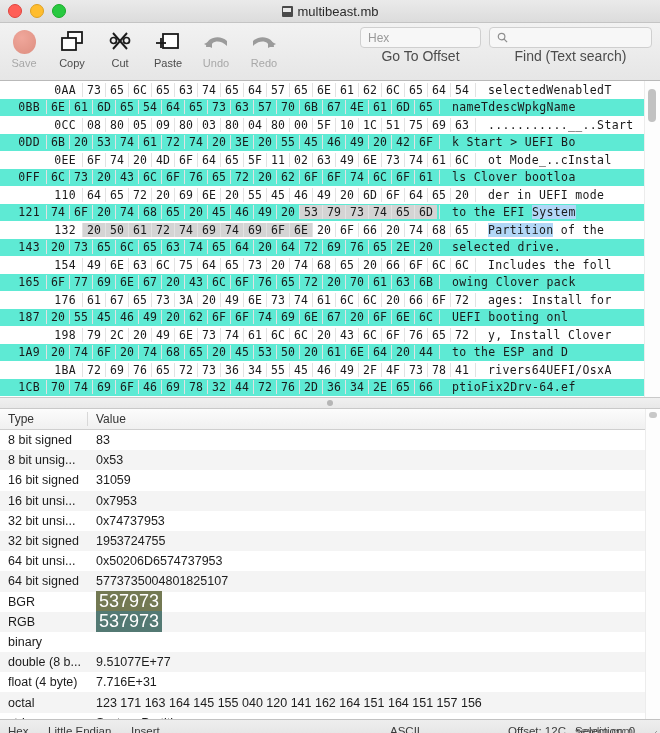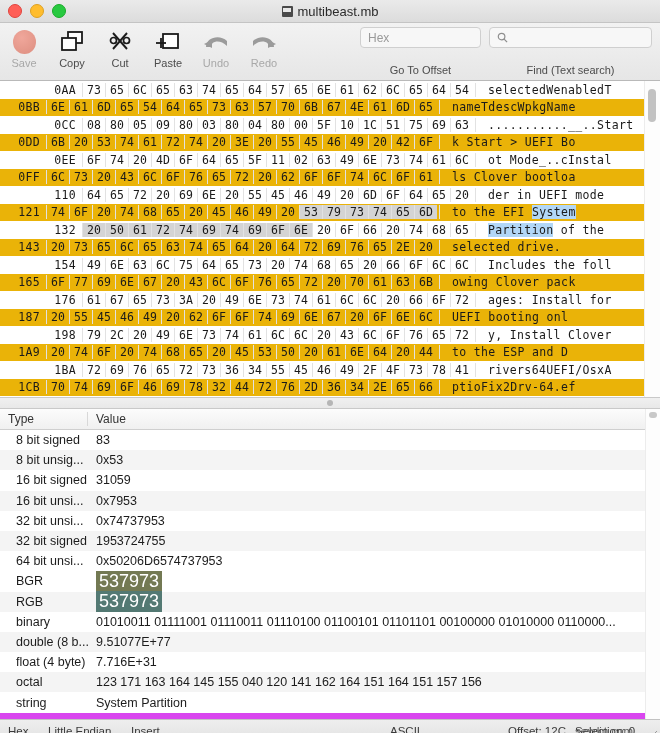--- a/index.html
+++ b/index.html
@@ -122,23 +122,23 @@
     display: flex;
     align-items: center;
     box-sizing: border-box;
     padding: 0 7px;
     font-size: 12px;
     color: #9a9a9a;
   }
   .tb-field.goto { width: 121px; }
   .tb-field.find { width: 163px; }
   .field-label {
-    font-size: 11px;
+    font-size: 14px;
     color: #4c4c4c;
-    margin-top: 16px;
+    margin-top: 0;
   }
   .mag {
     width: 11px; height: 11px;
     margin-right: 5px;
     flex: 0 0 auto;
   }
 
   
   .hexpane {
     position: relative;
@@ -149,21 +149,21 @@
   }
   .hexrow {
     display: flex;
     align-items: center;
     height: 17.5px;
     font-family: "DejaVu Sans Mono", monospace;
     font-size: 11.5px;
     color: #1a1a1a;
     white-space: nowrap;
   }
-  .hexrow.odd { background: #eab308; }
+  .hexrow.odd { background: #5eead4; }
   .hexrow.even { background: #ffffff; margin-left: 36px; }
   .offs {
     width: 46px;
     text-align: right;
     padding-right: 6px;
     box-sizing: border-box;
     letter-spacing: 0.3px;
   }
   .bytes { display: flex; }
   .byte {
@@ -239,21 +239,21 @@
     display: flex;
     height: 20.2px;
     align-items: center;
     font-size: 12.5px;
     color: #1c1c1c;
   }
   .irow.odd { background: #f4f4f4; justify-content: flex-end; }
   .irow.even { background: #ffffff; }
   .irow .c1 {
     width: 88px;
-    padding-left: 16px;
+    padding-left: 8px;
     box-sizing: border-box;
     overflow: hidden;
     white-space: nowrap;
   }
   .irow .c2 {
     padding-left: 8px;
     white-space: nowrap;
     overflow: hidden;
     flex: 1;
   }
@@ -874,31 +874,34 @@
         <div class="c2">0x74737953</div>
       </div>
       <div class="irow odd">
         <div class="c1">32 bit signed</div>
         <div class="c2">1953724755</div>
       </div>
       <div class="irow even">
         <div class="c1">64 bit unsi...</div>
         <div class="c2">0x50206D6574737953</div>
       </div>
+      <div class="irow odd">
+        <div class="c1">64 bit signed</div>
+        <div class="c2">5773735004801825107</div>
+      </div>
       <div class="irow even">
         <div class="c1">BGR</div>
         <div class="c2"><span class="swatch" style="background: rgb(115, 121, 83);">537973</span></div>
       </div>
       <div class="irow odd">
         <div class="c1">RGB</div>
         <div class="c2"><span class="swatch" style="background: rgb(83, 121, 115);">537973</span></div>
       </div>
       <div class="irow even">
         <div class="c1">binary</div>
-        <div class="c2">01010011 01111001 01110011 01110100 01100101 01101101 00100000 01010000 0110000...</div>
       </div>
       <div class="irow odd">
         <div class="c1">double (8 b...</div>
         <div class="c2">9.51077E+77</div>
       </div>
       <div class="irow even">
         <div class="c1">float (4 byte)</div>
         <div class="c2">7.716E+31</div>
       </div>
       <div class="irow odd">

